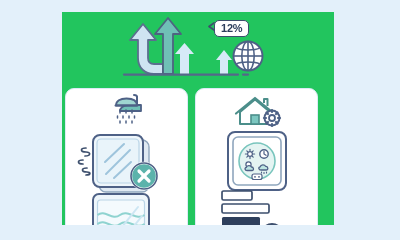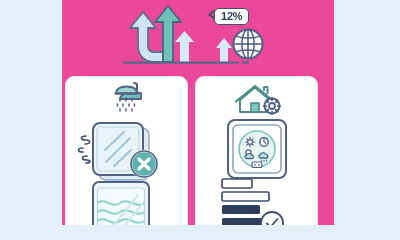--- a/index.html
+++ b/index.html
@@ -6,22 +6,22 @@
   body{
     width:400px;height:225px;overflow:hidden;
     background:#e3f0fa;
     font-family:"Liberation Sans", sans-serif;
   }
   .stage{position:relative;width:400px;height:225px;overflow:hidden;}
   .letterbox{position:absolute;top:0;bottom:0;background:#e3f0fa;}
   .lb-left{left:0;width:62px;}
   .lb-right{right:0;width:66px;}
   .canvas{
-    position:absolute;left:62px;top:0;width:272px;height:225px;
-    background:#ec4899;
+    position:absolute;left:62px;top:12px;width:272px;height:225px;
+    background:#22c55e;
     overflow:hidden;
   }
 
   
   .hero{position:absolute;left:0;top:0;width:272px;height:72px;}
   .hero svg{position:absolute;left:0;top:0;}
 
   .badge{
     position:absolute;left:152px;top:8px;
     padding:1px 6px 2px 6px;

